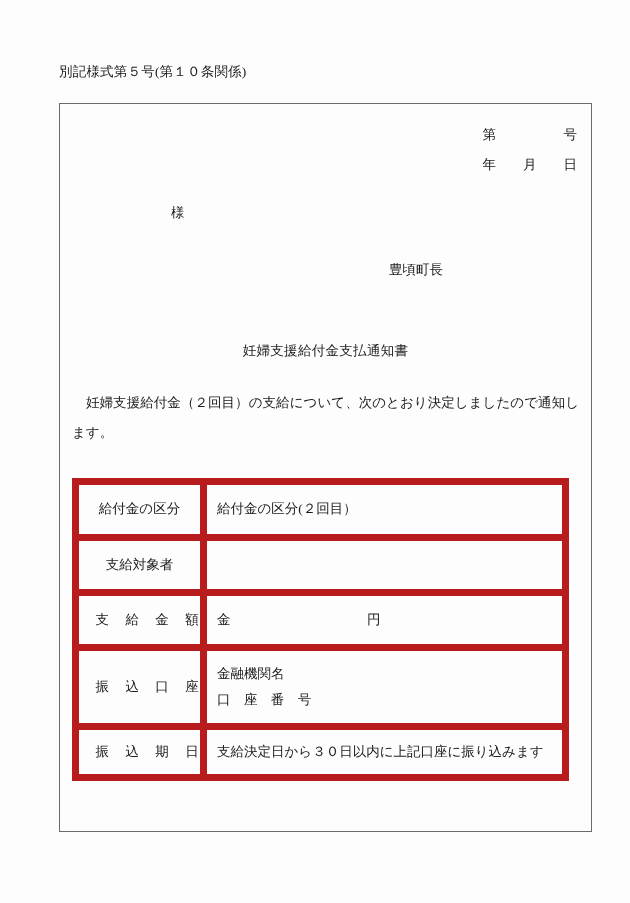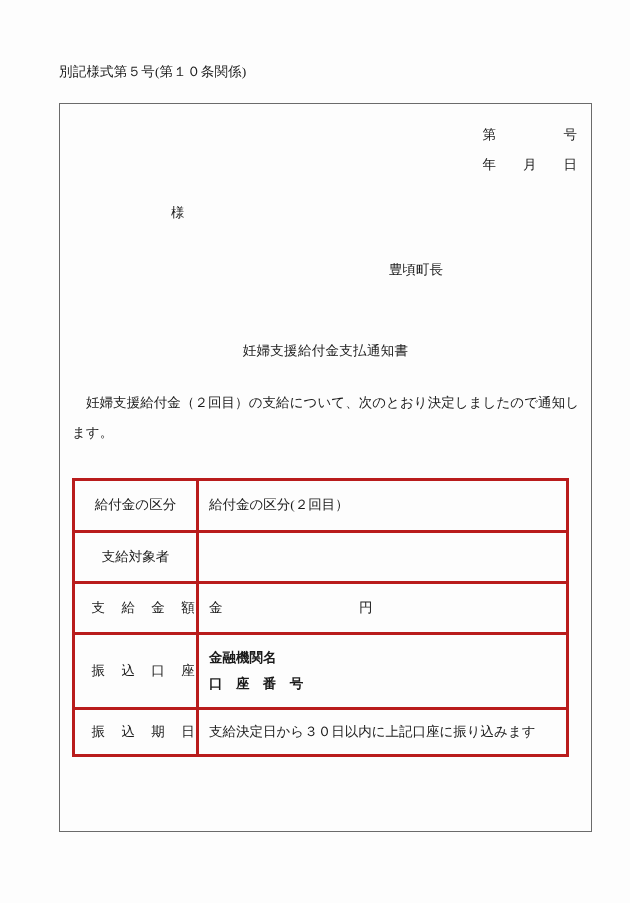--- a/index.html
+++ b/index.html
@@ -105,21 +105,21 @@
   .detail-table {
     position: absolute;
     left: 12px;
     top: 374px;
     width: 497px;
     border-collapse: collapse;
     table-layout: fixed;
     font-size: 13.5px;
   }
   .detail-table td {
-    border: 3px solid #b91c1c;
+    border: 7px solid #b91c1c;
     padding: 4px 10px;
     vertical-align: middle;
     line-height: 1.35;
   }
   .detail-table td.label {
     width: 101px;
     text-align: center;
     white-space: nowrap;
   }
   .detail-table td.value {
@@ -154,21 +154,20 @@
   }
 
   
   .bank-lines {
     display: block;
     padding: 4px 0;
   }
   .bank-lines span {
     display: block;
     line-height: 26px;
-    font-weight: bold;
   }
   .bank-num { letter-spacing: 5px; }
 </style>
 </head>
 <body>
 
 <div class="page">
 
   <div class="form-id">別記様式第５号(第１０条関係)</div>
 

